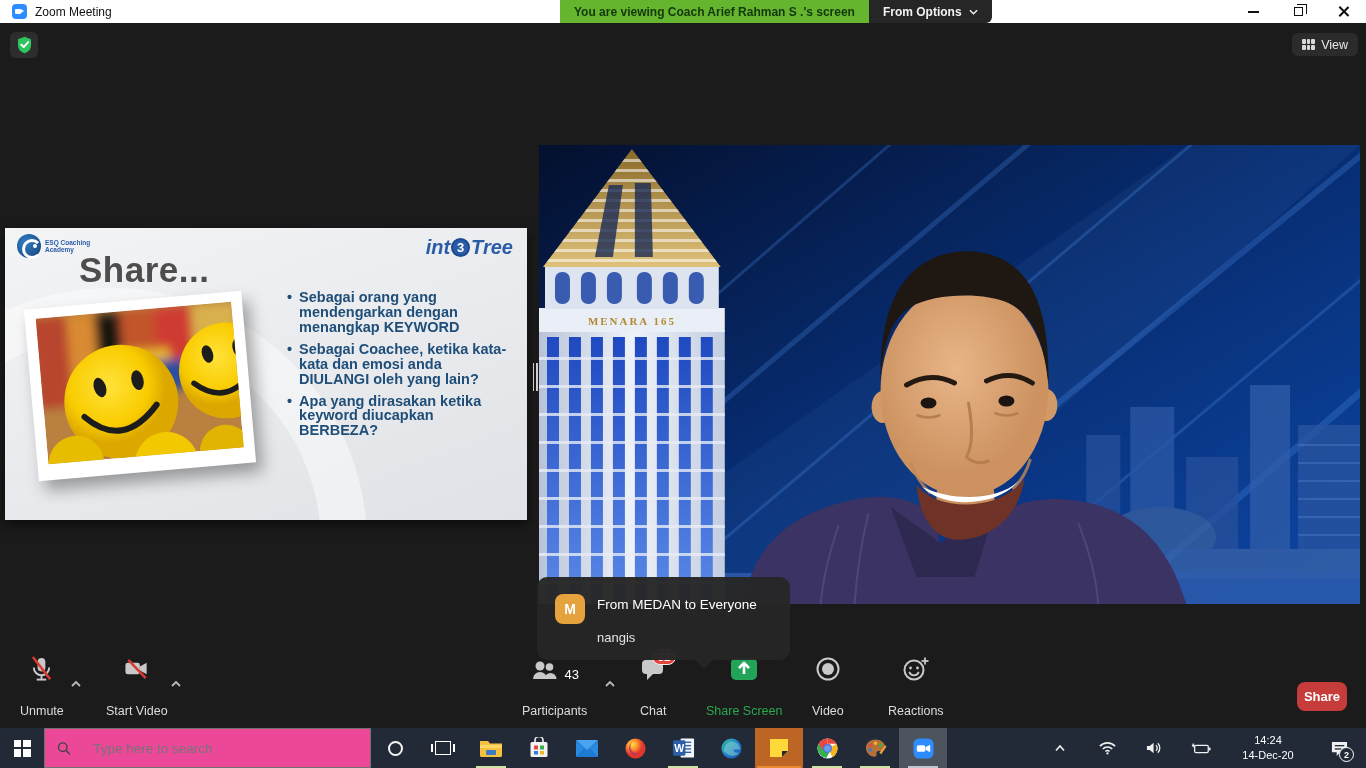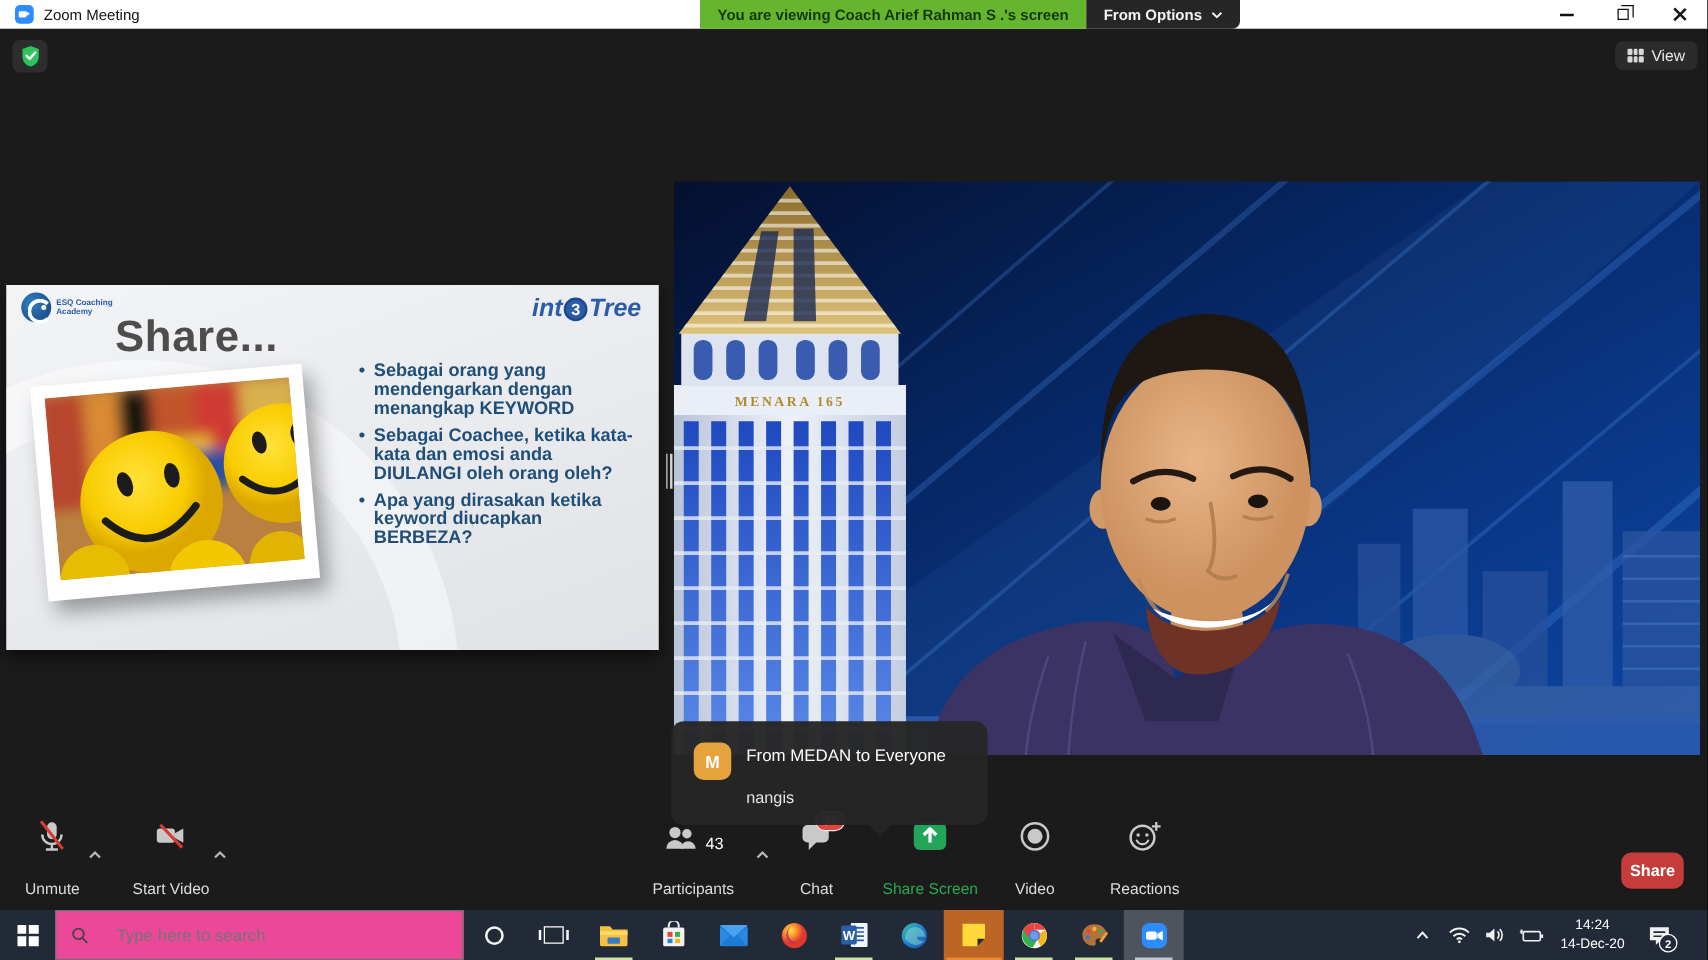--- a/index.html
+++ b/index.html
@@ -53,21 +53,21 @@
   .slide::before { content:""; position:absolute; left:-150px; top:60px; width:420px; height:420px;
     border:46px solid rgba(255,255,255,.45); border-radius:50%; }
   .esq-logo { position:absolute; left:12px; top:6px; display:flex; align-items:center; gap:4px; }
   .esq-circle { width:24px; height:24px; border-radius:50%;
     background:radial-gradient(circle at 35% 35%, #2f7fc1, #173f7a); position:relative; }
   .esq-circle::before { content:""; position:absolute; left:5px; top:5px; width:14px; height:14px;
     border:3px solid #fff; border-radius:50%; border-right-color:transparent; }
   .esq-circle::after { content:""; position:absolute; right:4px; top:10px; width:4px; height:4px;
     background:#fff; border-radius:50%; }
   .esq-text { font-size:6.5px; color:#2b5ca8; line-height:1.15; font-weight:bold; }
-  .slide-title { position:absolute; left:87px; top:22px; font-size:35px; font-weight:bold;
+  .slide-title { position:absolute; left:74px; top:22px; font-size:35px; font-weight:bold;
     color:#4d4d4d; letter-spacing:.5px; }
   .brand { position:absolute; right:14px; top:8px; display:flex; align-items:center;
     color:#2b5ca8; font-weight:bold; font-size:20px; font-style:italic; }
   .brand-circle { width:19px; height:19px; border-radius:50%; background:#2b5ca8; color:#fff;
     font-size:13px; display:flex; align-items:center; justify-content:center; margin:0 1px;
     font-style:normal; border:2px solid #1c4documentElement; border:2px solid #1c4a8f; }
   .bullets { position:absolute; left:282px; top:62px; width:228px; display:flex;
     flex-direction:column; gap:7px; }
   .bullet { display:flex; gap:7px; font-size:14.5px; line-height:1.03; color:#1f4e79;
     font-weight:600; }
@@ -127,22 +127,22 @@
   .win-start { width:17px; height:17px; display:grid; grid-template-columns:1fr 1fr; gap:1.5px; }
   .win-start i { background:#fff; }
   .searchbox { width:327px; background:#ec4899; border:1px solid #707070; display:flex;
     align-items:center; gap:22px; padding:0 12px; }
   .searchbox input { border:none; outline:none; background:transparent; font-size:13.5px;
     color:#333; width:280px; font-family:"Liberation Sans",sans-serif; }
   .cortana-ring { width:15px; height:15px; border:2.5px solid #f5f5f5; border-radius:50%; }
   .taskview-ico { width:16px; height:14px; border:1.5px solid #fff; position:relative; background:transparent; }
   .taskview-ico::before { content:""; position:absolute; right:-5px; top:2px; width:2px; height:8px; background:#fff; }
   .taskview-ico::after { content:""; position:absolute; left:-5px; top:2px; width:2px; height:8px; background:#fff; }
-  .tray { position:absolute; right:0; top:0; height:40px; display:flex; align-items:center; gap:7px;
-    padding-right:24px; }
+  .tray { position:absolute; right:0; top:0; height:40px; display:flex; align-items:center; gap:25px;
+    padding-right:12px; }
   .tray-ico { width:22px; height:40px; display:flex; align-items:center; justify-content:center; }
   .clock { color:#fff; font-size:11px; text-align:center; line-height:1.35; width:62px; }
   .notif { position:relative; width:30px; height:40px; display:flex; align-items:center; justify-content:center; }
   .notif-badge { position:absolute; right:0px; bottom:6px; width:15px; height:15px; border-radius:50%;
     background:#222a38; border:1.5px solid #fff; color:#fff; font-size:9px; font-weight:bold;
     display:flex; align-items:center; justify-content:center; }
 </style>
 </head>
 <body>
 
@@ -209,21 +209,21 @@
         <span>Tree</span>
       </div>
 
       <div class="bullets">
           <div class="bullet">
             <span class="dot">•</span>
             <span><span>Sebagai orang yang mendengarkan dengan menangkap </span><span class="bb">KEYWORD</span></span>
           </div>
           <div class="bullet">
             <span class="dot">•</span>
-            <span><span>Sebagai Coachee, ketika kata-kata dan emosi anda </span><span class="bb">DIULANGI</span><span> oleh orang oleh?</span></span>
+            <span><span>Sebagai Coachee, ketika kata-kata dan emosi anda </span><span class="bb">DIULANGI</span><span> oleh yang lain?</span></span>
           </div>
           <div class="bullet">
             <span class="dot">•</span>
             <span><span>Apa yang dirasakan ketika keyword diucapkan </span><span class="bb">BERBEZA</span><span>?</span></span>
           </div>
         </div>
 
       <div class="photo-frame">
         <svg viewBox="0 0 196 146" preserveAspectRatio="none">
           <defs>

